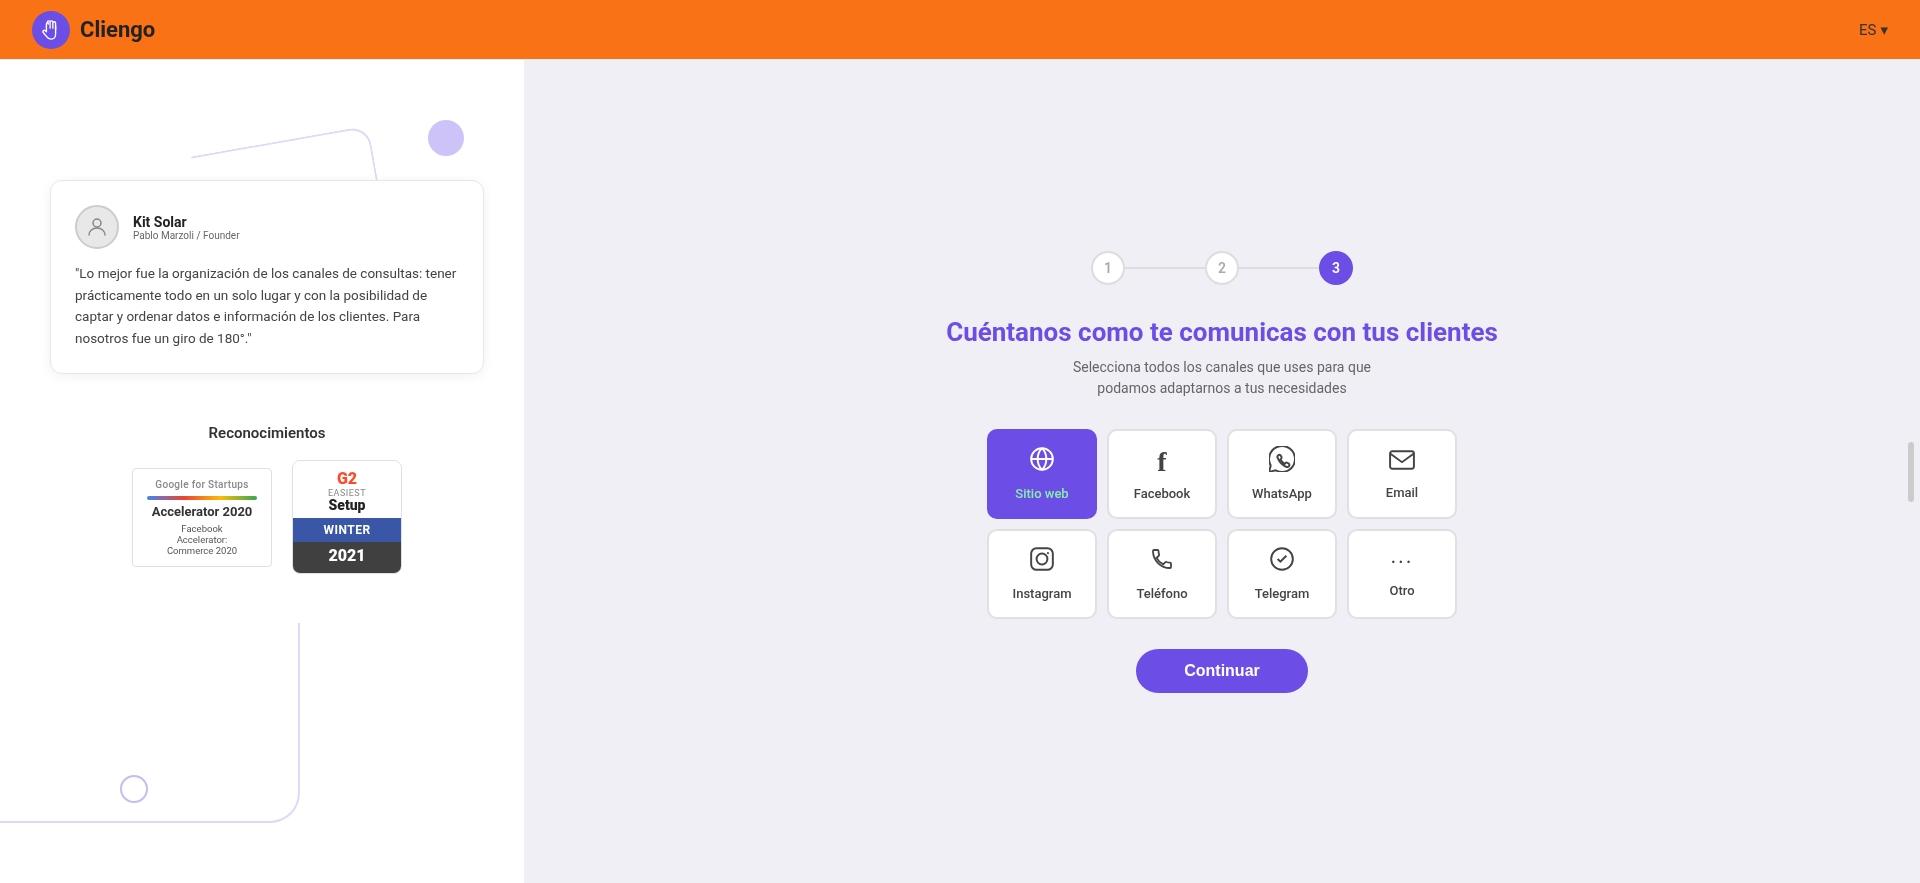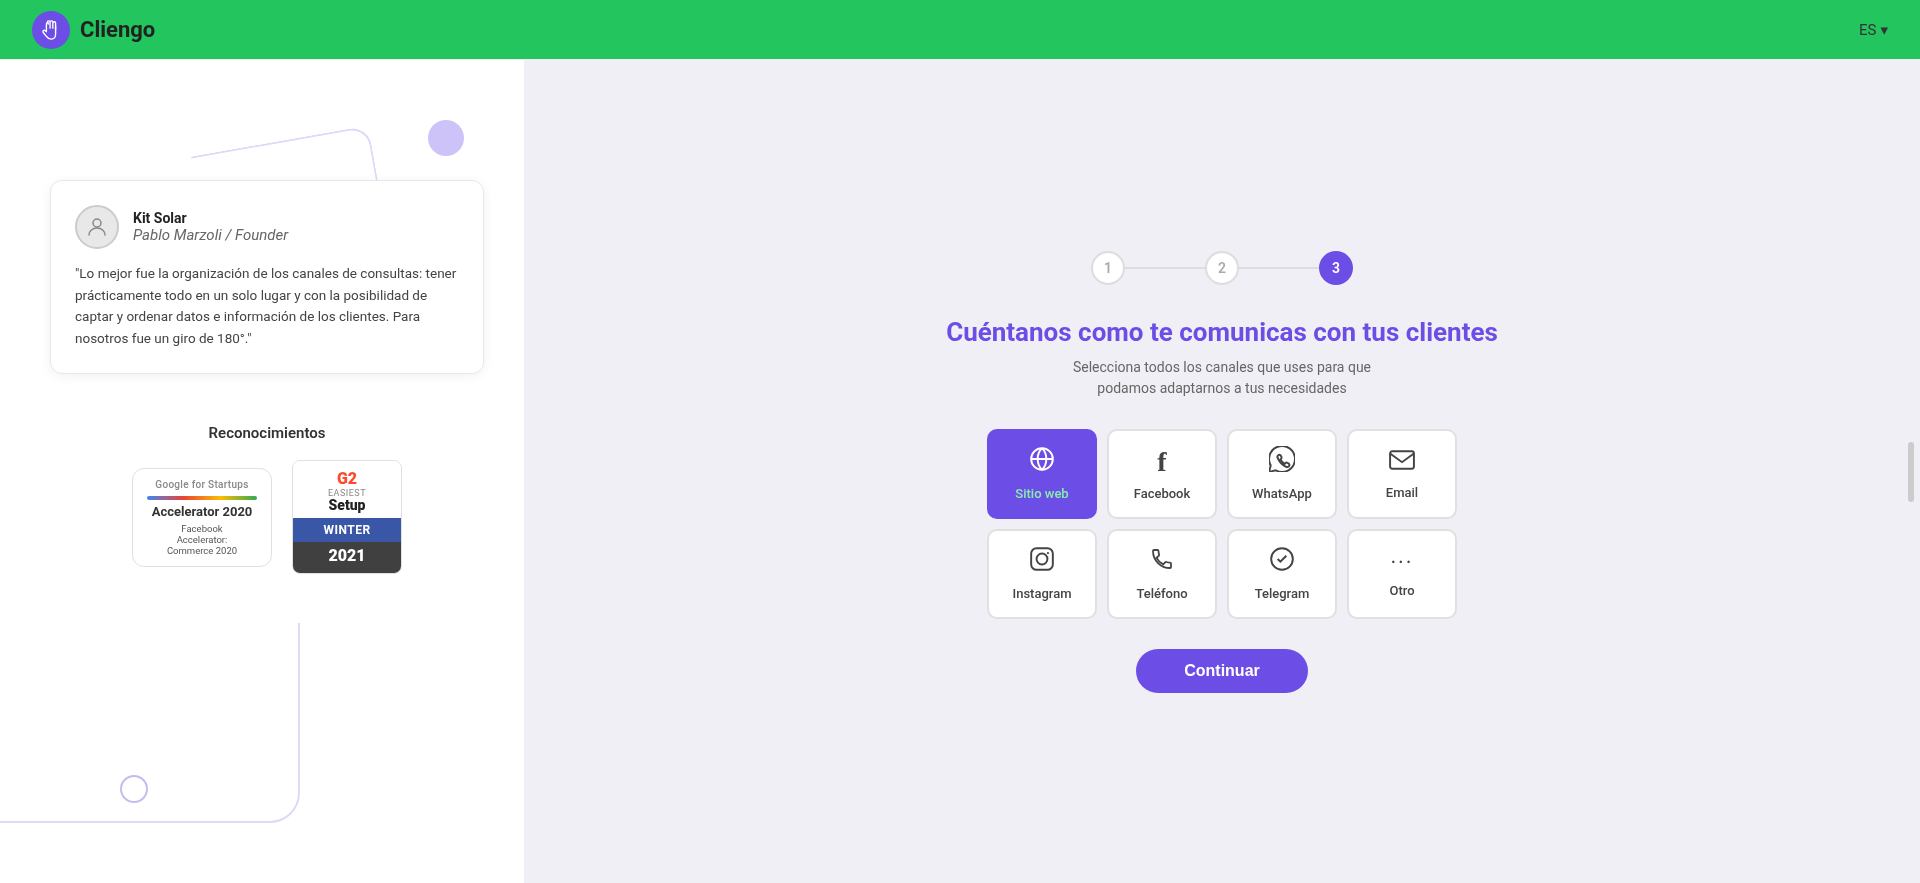--- a/index.html
+++ b/index.html
@@ -5,21 +5,21 @@
     * { box-sizing: border-box; margin: 0; padding: 0; }
     body {
       font-family: -apple-system, BlinkMacSystemFont, 'Segoe UI', Roboto, sans-serif;
       background: #f5f5f7;
       min-height: 883px;
       overflow-x: hidden;
     }
 
     
     .header {
-      background: #22c55e;
+      background: #f97316;
       height: 60px;
       display: flex;
       align-items: center;
       justify-content: space-between;
       padding: 10px 32px;
       border-bottom: 1px solid #eee;
       position: relative;
       z-index: 10;
     }
     .logo {
@@ -150,23 +150,22 @@
       color: #888;
       font-size: 22px;
       border: 2px solid #ccc;
     }
     .author-info .name {
       font-weight: 700;
       font-size: 14px;
       color: #222;
     }
     .author-info .role {
-      font-size: 15px;
+      font-size: 10px;
       color: #666;
-      font-style: italic;
     }
     .testimonial-text {
       font-size: 13.5px;
       color: #444;
       line-height: 1.6;
     }
 
     
     .recognitions {
       margin-top: 50px;
@@ -184,21 +183,21 @@
       display: flex;
       gap: 20px;
       align-items: center;
       justify-content: center;
     }
 
     
     .badge-google {
       background: #fff;
       border: 1px solid #e0e0e0;
-      border-radius: 12px;
+      border-radius: 4px;
       padding: 10px 14px;
       text-align: center;
       width: 140px;
     }
     .badge-google .g-line1 {
       font-size: 10px;
       color: #888;
       font-weight: 500;
       letter-spacing: 0.3px;
     }

